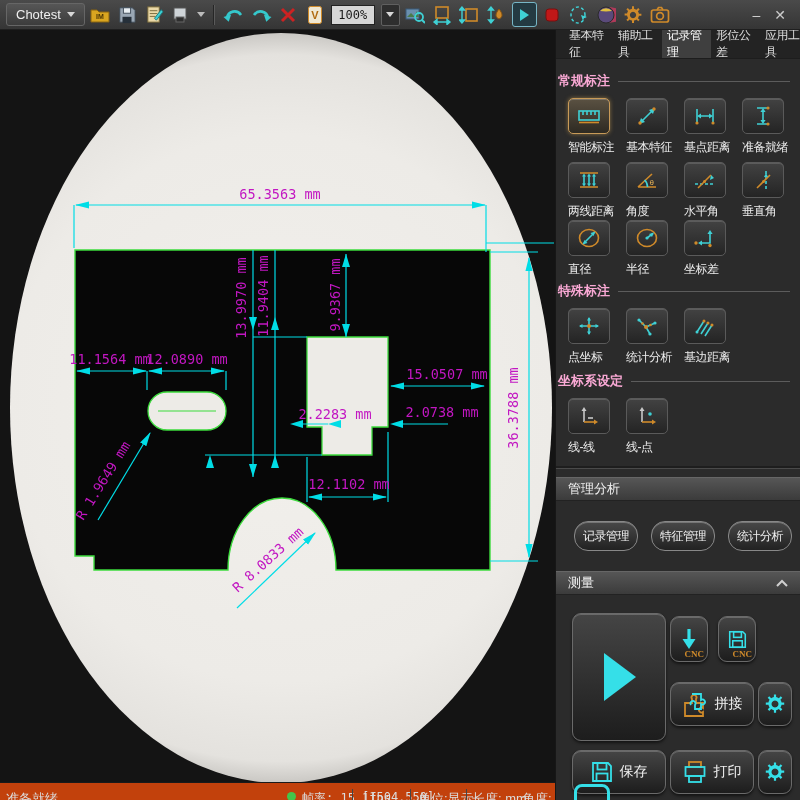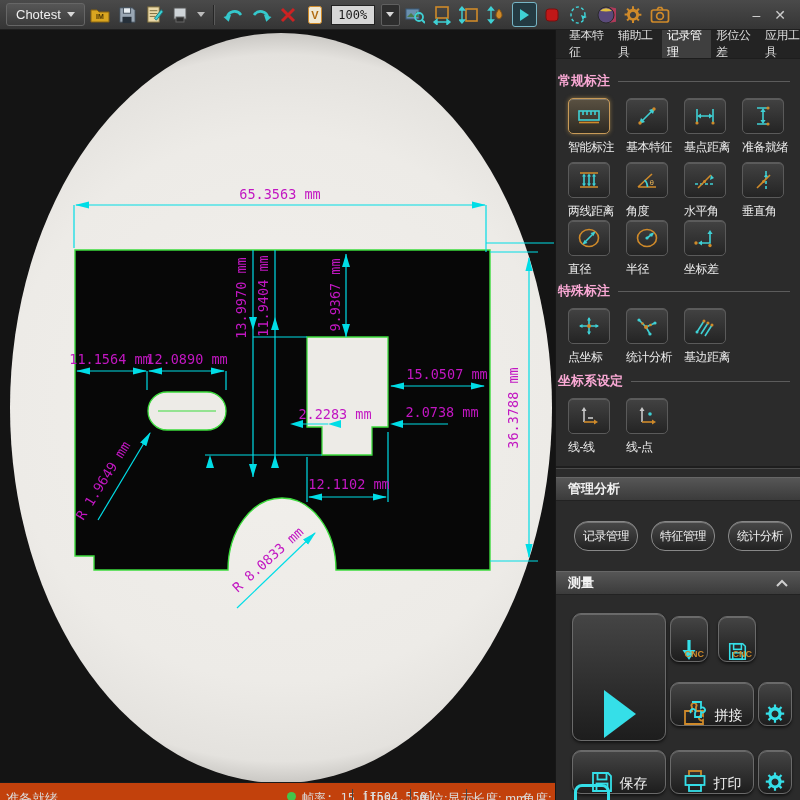--- a/index.html
+++ b/index.html
@@ -39,28 +39,28 @@
   .cell{width:58px;display:flex;flex-direction:column;align-items:flex-start;}
   .tool{width:40px;height:34px;border:1px solid #5a5a5a;border-radius:5px;
     background:linear-gradient(#424242,#242424);box-shadow:inset 0 1px 0 rgba(255,255,255,.14);
     display:flex;align-items:center;justify-content:center;}
   .tool.active{border:1px solid #c89a58;background:linear-gradient(#5a5142,#2e2a22);
     box-shadow:0 0 4px rgba(230,180,90,.5), inset 0 1px 0 rgba(255,255,255,.2);}
   .tlabel{margin-top:5px;font-size:12px;color:#ededed;white-space:nowrap;letter-spacing:-.5px;}
   .pdivider{position:absolute;left:0;width:245px;height:2px;background:#1e1e1e;border-bottom:1px solid #4a4a4a;}
   .secbar{position:absolute;left:0;width:245px;height:24px;background:linear-gradient(#565656,#3b3b3b);
     border-top:1px solid #666;border-bottom:1px solid #222;display:flex;align-items:center;
-    padding:0 12px;box-sizing:border-box;font-size:13px;font-weight:bold;color:#f2f2f2;}
+    padding:0 12px;box-sizing:border-box;font-size:13px;font-weight:normal;color:#f2f2f2;}
   .secbar .chev{margin-left:auto;}
   .pill{position:absolute;height:28px;border-radius:14px;border:1px solid #888;
     background:linear-gradient(#484848,#222);box-shadow:inset 0 1px 0 rgba(255,255,255,.25);
     color:#f0f0f0;font-size:12px;display:flex;align-items:center;justify-content:center;letter-spacing:-.5px;}
   .bigbtn{position:absolute;background:linear-gradient(#454545,#1d1d1d);border:1px solid #6a6a6a;
     border-radius:9px;box-shadow:inset 0 1px 0 rgba(255,255,255,.2),0 2px 3px rgba(0,0,0,.55);
-    display:flex;align-items:flex-end;justify-content:center;gap:7px;color:#f2f2f2;font-size:14px;}
+    display:flex;align-items:center;justify-content:center;gap:7px;color:#f2f2f2;font-size:14px;font-family:Liberation Serif, serif;}
   .cnc-tag{position:absolute;right:3px;bottom:2px;color:#cf8a2a;font-size:9px;font-weight:bold;}
   
   .statusbar{position:absolute;left:0;top:782px;width:555px;height:18px;background:#c2410c;
     border-top:1px solid #1a1a1a;color:#dcdcdc;font-size:13px;overflow:hidden;}
   .sitem{position:absolute;top:7px;white-space:nowrap;}
   .sdot{position:absolute;left:287px;top:9px;width:9px;height:9px;border-radius:50%;background:#43c54a;}
   .ssep{position:absolute;top:6px;width:1px;height:12px;background:#454545;}
   
   .tl{stroke:#3fd0d4;fill:none;stroke-width:1.6;}
   .or{stroke:#cf8a2a;fill:none;stroke-width:1.6;}

